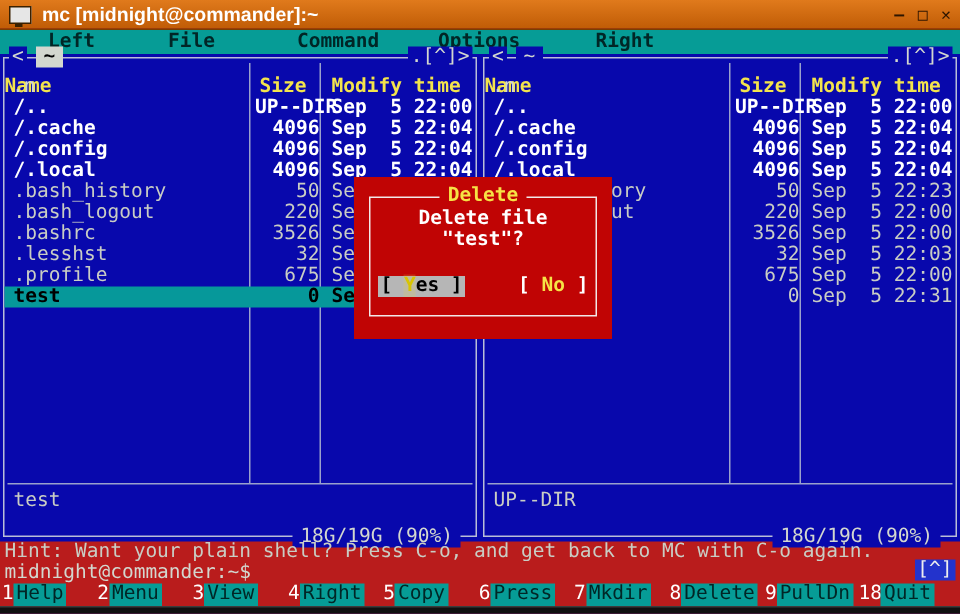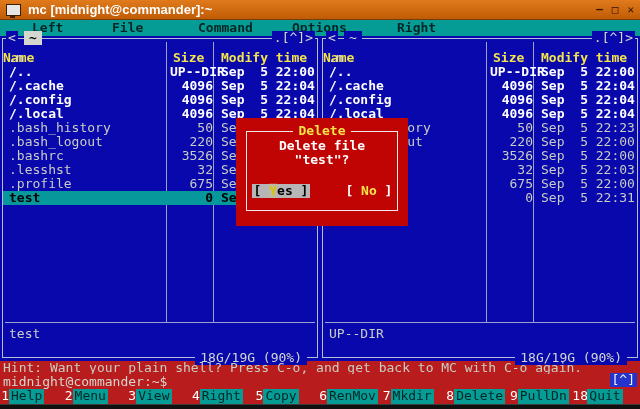--- a/index.html
+++ b/index.html
@@ -187,21 +187,21 @@
     <span class="fslot">
         <span class="fnum">4</span>
         <span class="flabel">Right</span>
       </span>
     <span class="fslot">
         <span class="fnum">5</span>
         <span class="flabel">Copy</span>
       </span>
     <span class="fslot">
         <span class="fnum">6</span>
-        <span class="flabel">RenMov</span>
+        <span class="flabel">Press</span>
       </span>
     <span class="fslot">
         <span class="fnum">7</span>
         <span class="flabel">Mkdir</span>
       </span>
     <span class="fslot">
         <span class="fnum">8</span>
         <span class="flabel">Delete</span>
       </span>
     <span class="fslot">

